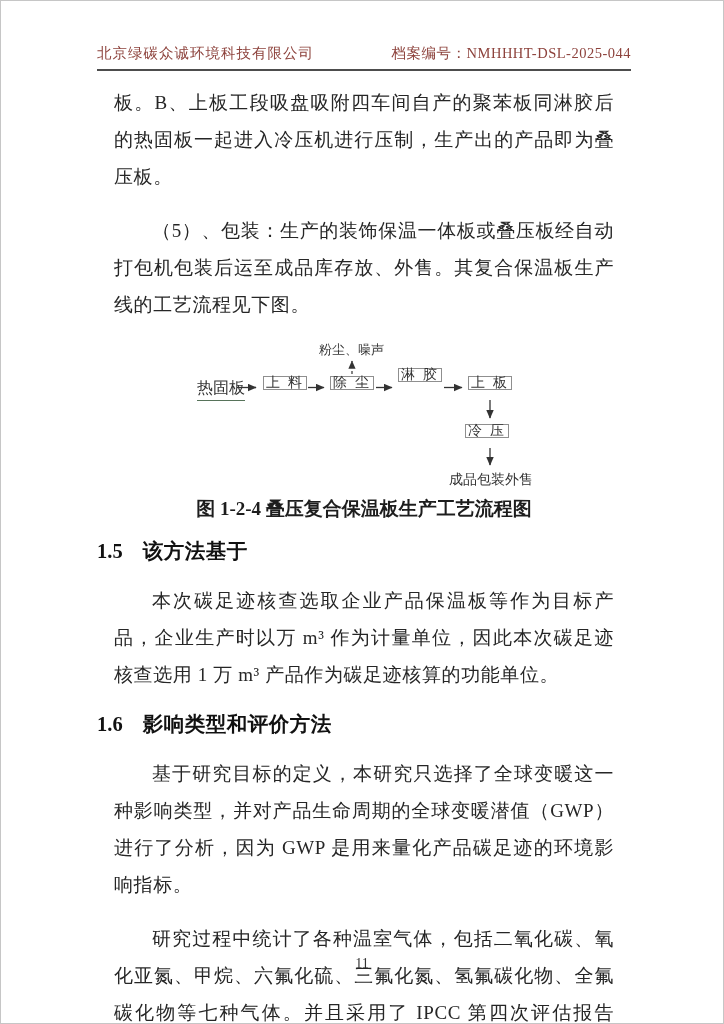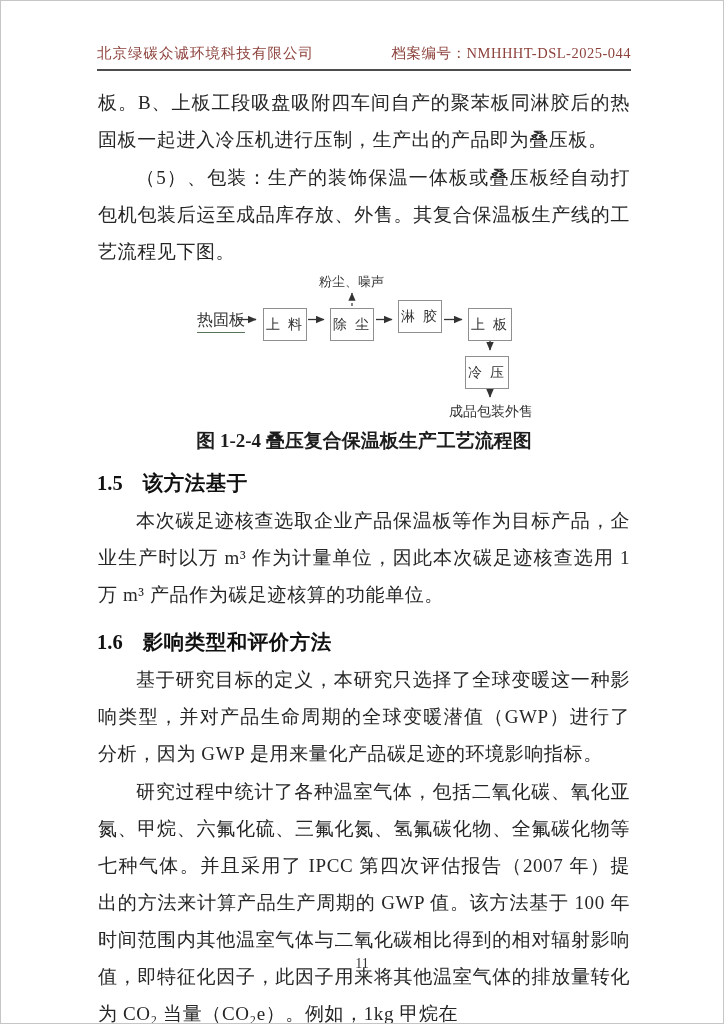--- a/index.html
+++ b/index.html
@@ -12,31 +12,31 @@
   
   .header{
     margin:44px 93px 0 97px;
     display:flex;justify-content:space-between;align-items:flex-start;
     border-bottom:2px solid #4d4d4d;padding-bottom:6px;
     color:#8d423c;font-size:14.5px;letter-spacing:1px;
   }
   .header .right{letter-spacing:0.5px;}
   
   .content{margin:0 93px 0 97px;}
-  p.body{font-size:19px;line-height:37px;text-align:justify;letter-spacing:0.6px;margin:1px;}
+  p.body{font-size:19px;line-height:37px;text-align:justify;letter-spacing:0.6px;margin:17px;}
   p.first{margin-top:13px;}
   .indent{text-indent:2em;}
   
   .flowchart{
     position:relative;height:150px;margin:2px 0 0 0;
     font-family:"Liberation Sans","DejaVu Sans",sans-serif;color:#333;
   }
   .flowchart svg{position:absolute;left:0;top:0;}
   .fbox{
-    position:absolute;width:44px;height:33px;border:1px solid #8f8f8f;background:#fff;
+    position:absolute;width:44px;height:14px;border:1px solid #8f8f8f;background:#fff;
     display:flex;align-items:center;justify-content:center;
     font-size:14px;letter-spacing:2px;box-sizing:border-box;
   }
   .flabel{position:absolute;font-size:16px;white-space:nowrap;}
   .source{border-bottom:1px solid #57735a;padding-bottom:1px;}
   .emission{font-size:13px;}
   
   .caption{font-size:19px;font-weight:bold;text-align:center;margin:6px 0 0 0;color:#1d1d1d;}
   .sec-heading{font-size:20.5px;font-weight:bold;color:#111;margin:15px 0 5px 0;letter-spacing:0.5px;}
   .sec-heading .num{margin-right:20px;letter-spacing:0;margin-top:28px;}

